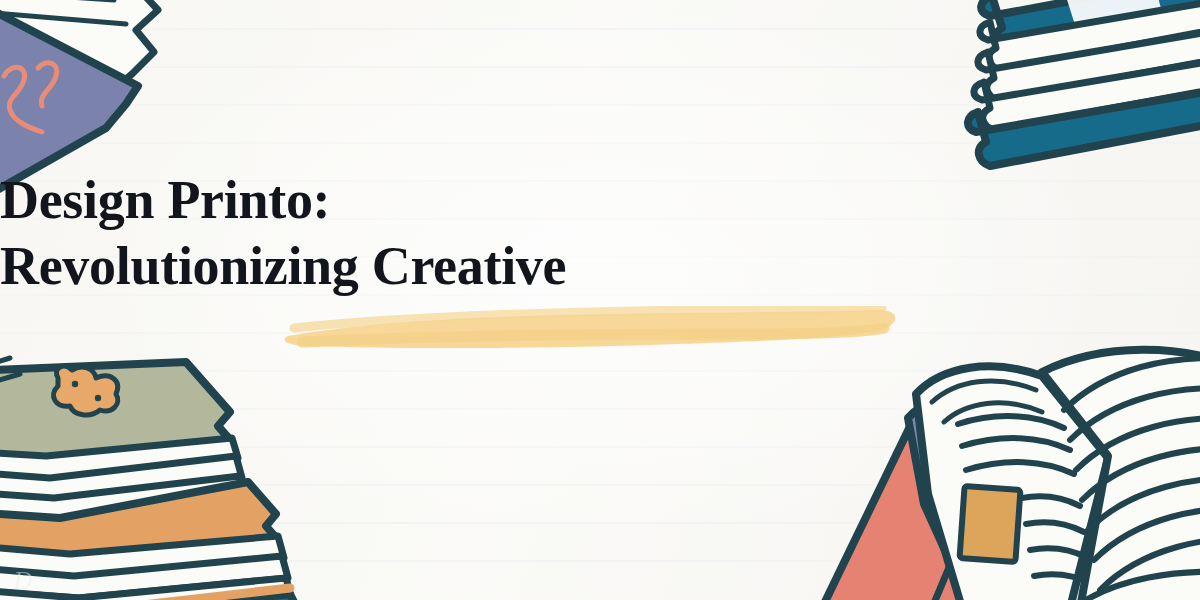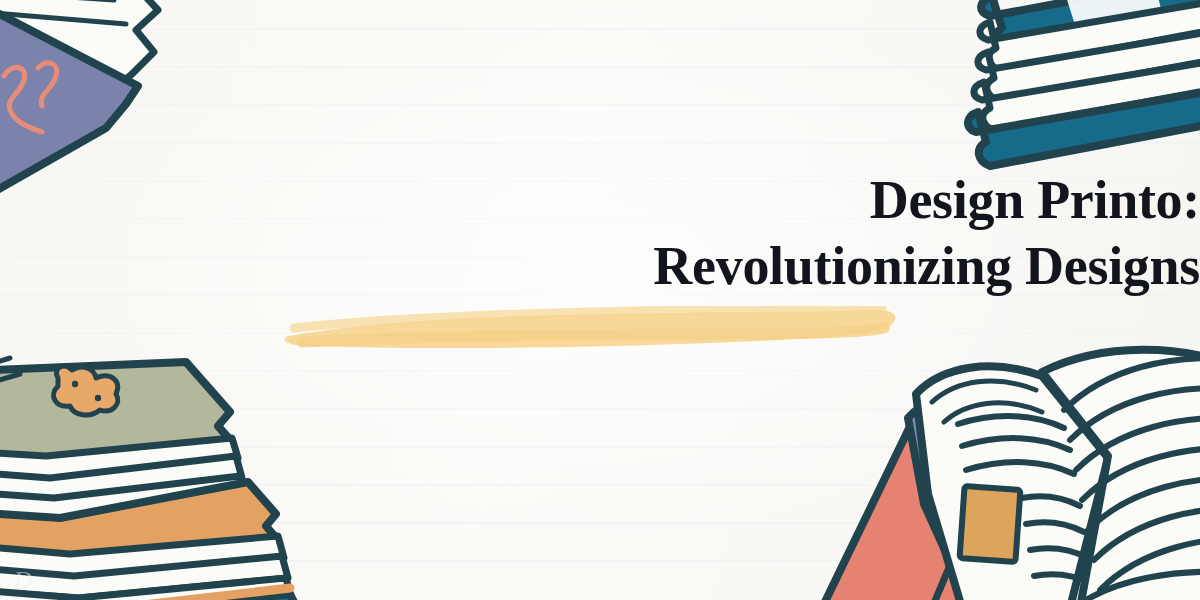--- a/index.html
+++ b/index.html
@@ -49,21 +49,21 @@
   #art-top-left     { left: -14px;  top: -18px;  width: 210px; height: 200px; }
   #art-top-right    { right: -10px; top: -22px;  width: 260px; height: 208px; }
   #art-bottom-left  { left: -14px;  bottom: -6px; width: 330px; height: 250px; }
   #art-bottom-right { right: -12px; bottom: -8px; width: 400px; height: 290px; }
 
   
   .headline {
     position: absolute;
     left: 0; right: 0;
     top: 168px;
-    text-align: right;
+    text-align: left;
     z-index: 5;
   }
   .hl-line {
     position: relative;
     display: block;
     color: #12161c;
     font-family: "Liberation Serif", "DejaVu Serif", serif;
     font-weight: 700;
     letter-spacing: -0.3px;
     white-space: nowrap;
@@ -238,18 +238,18 @@
       <path d="M 10 30 C 90 16, 200 10, 330 8 C 440 6, 540 6, 600 4
                C 618 4, 622 12, 612 20 C 600 30, 520 34, 400 38
                C 260 43, 120 43, 28 40 C 8 39, 2 34, 10 30 Z" fill="#f7d693" opacity="0.95"></path>
       <path d="M 16 22 C 110 12, 260 6, 420 4 C 520 3, 580 2, 604 2" stroke="#f7d693" stroke-width="9" fill="none" stroke-linecap="round" opacity="0.7"></path>
       <path d="M 24 36 C 140 30, 300 28, 460 28 C 540 28, 590 26, 606 22" stroke="#f5d188" stroke-width="11" fill="none" stroke-linecap="round" opacity="0.85"></path>
     </svg>
   </div>
 
   <div class="headline">
     <span class="hl-line hl-1">Design Printo:</span>
-    <span class="hl-line hl-2">Revolutionizing Designs</span>
+    <span class="hl-line hl-2">Revolutionizing Creative</span>
   </div>
 
   <div id="watermark">D</div>
 
 </div>
 
 </body></html>

